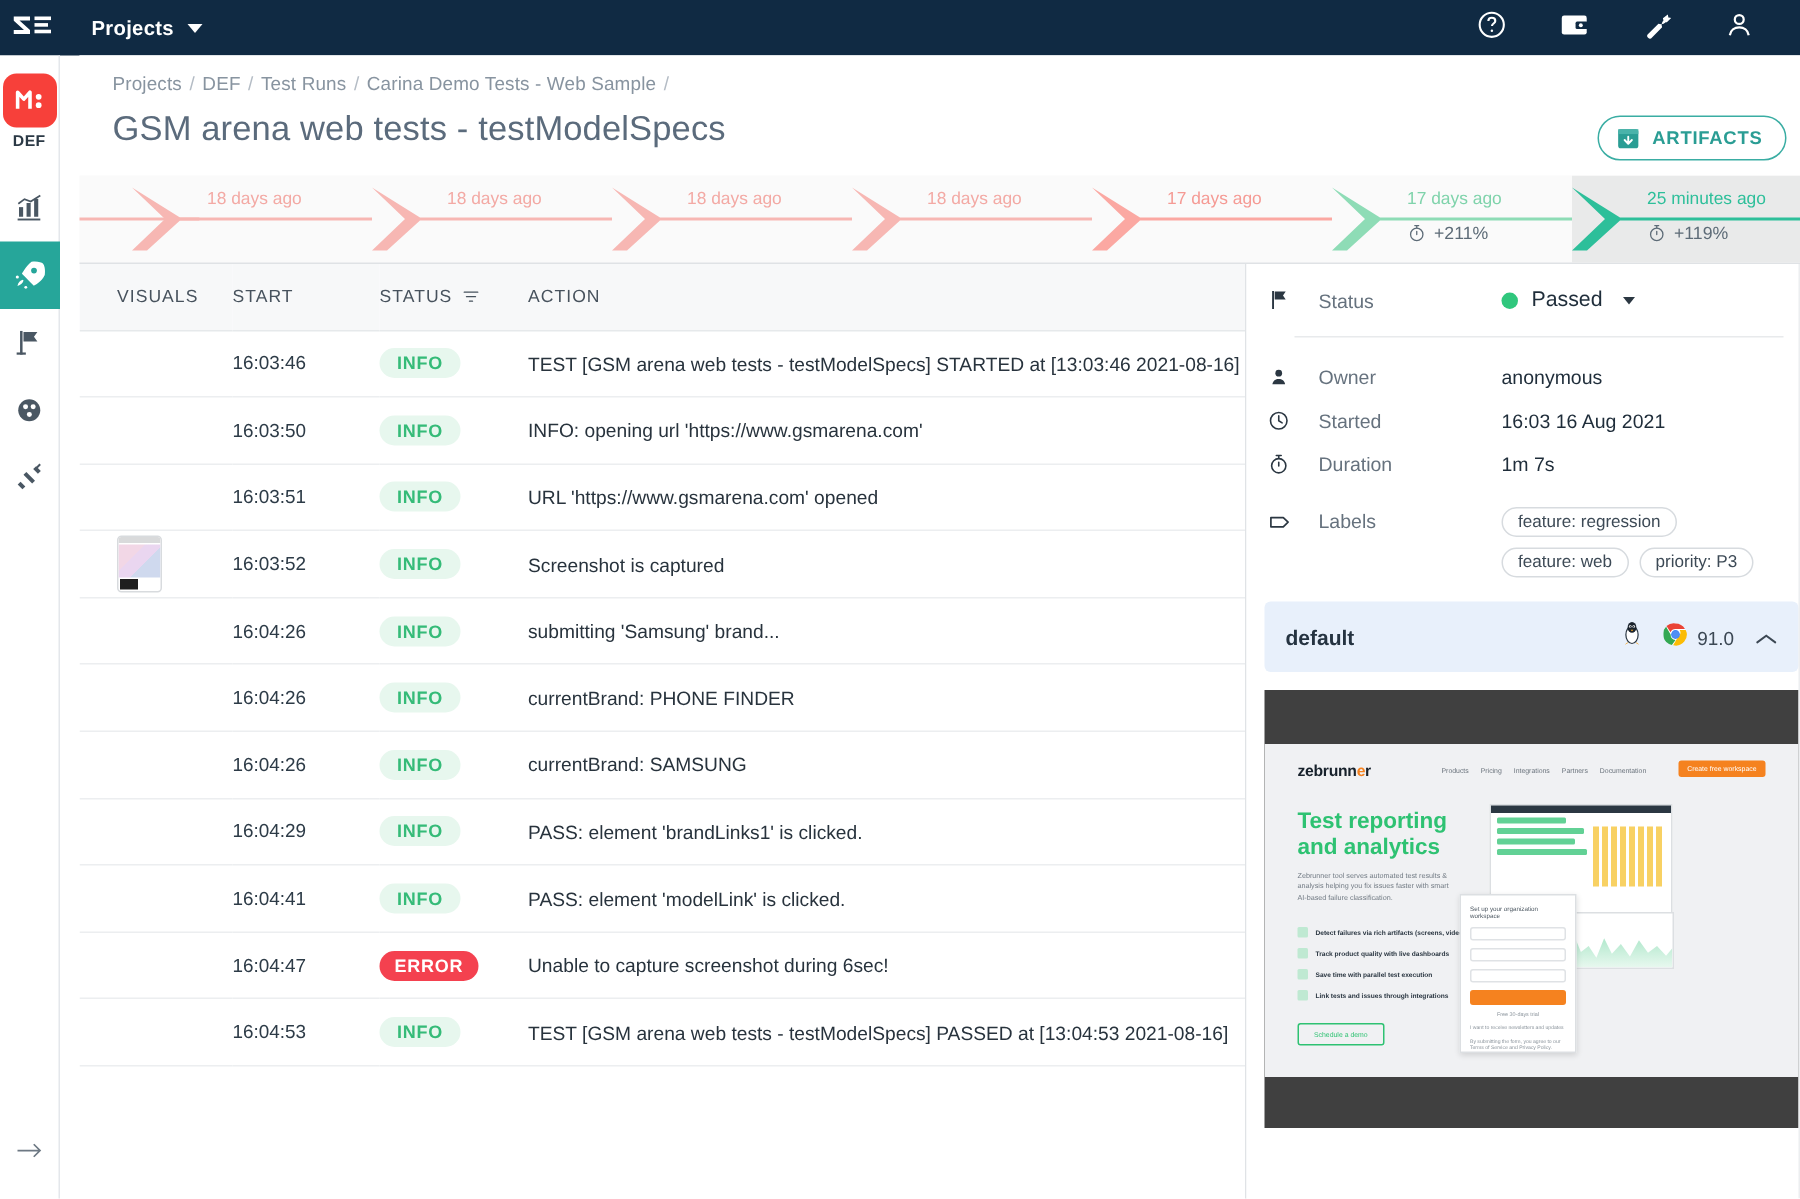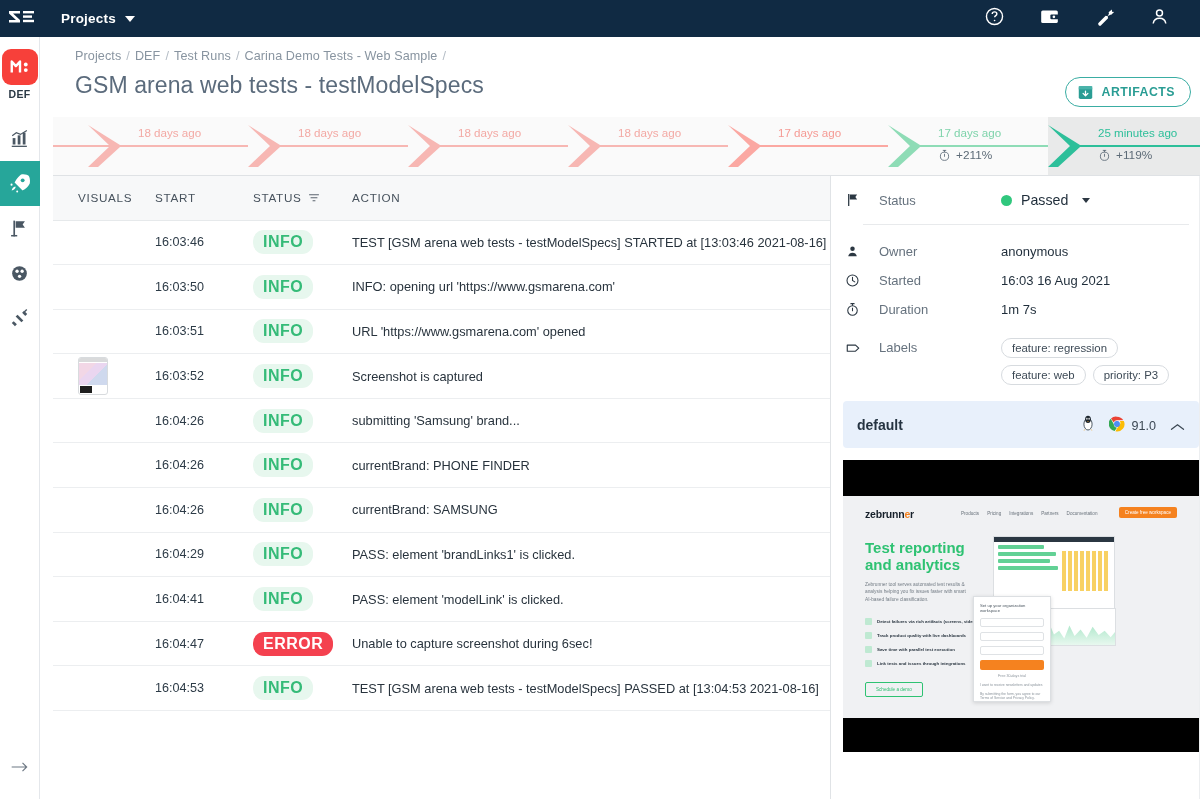--- a/index.html
+++ b/index.html
@@ -157,21 +157,21 @@
     font-size: 12.8px; color: #2d3b47;
     padding: 0; vertical-align: middle;
   }
   td.c-visuals { width: 102px; padding-left: 25px; }
   td.c-start   { width: 98px; color: #2d3b47; font-size: 12.6px; }
   td.c-status  { width: 95px; }
   td.c-action  { padding-left: 4px; color: #28333d; }
   .status-pill {
     display: inline-block; min-width: 54px; text-align: center;
     padding: 3px 10px; border-radius: 11px;
-    font-size: 16px; font-weight: bold; letter-spacing: .5px;
+    font-size: 12px; font-weight: bold; letter-spacing: .5px;
   }
   .status-pill.info  { background: #e7f7ee; color: #35bb78; }
   .status-pill.error { background: #f4414f; color: #ffffff; }
   .thumb {
     width: 30px; height: 38px;
     border: 1px solid #d8dbde; border-radius: 3px;
     background: #ffffff; overflow: hidden; cursor: pointer;
     position: relative;
   }
   .thumb .sbar { height: 4px; background: #d9dadb; }
@@ -213,21 +213,21 @@
     height: 47px; border-radius: 4px;
     background: #e8f0fb;
     display: flex; align-items: center;
     padding: 0 14px; cursor: pointer;
   }
   #browser-card .bc-name { font-size: 14px; font-weight: bold; color: #253341; }
   #browser-card .bc-right { margin-left: auto; display: flex; align-items: flex-end; gap: 14px; }
   #browser-card .bc-ver { font-size: 12.6px; color: #3c4854; }
   #media-frame {
     margin: 12px 14px 0 12px;
-    background: #000000;
+    background: #404040;
     height: 292px; position: relative; overflow: hidden;
     cursor: pointer;
   }
   #media-shot {
     position: absolute; left: 0; top: 36px;
     width: 100%; height: 222px;
     background: #f0f1f3;
     overflow: hidden;
   }
   

